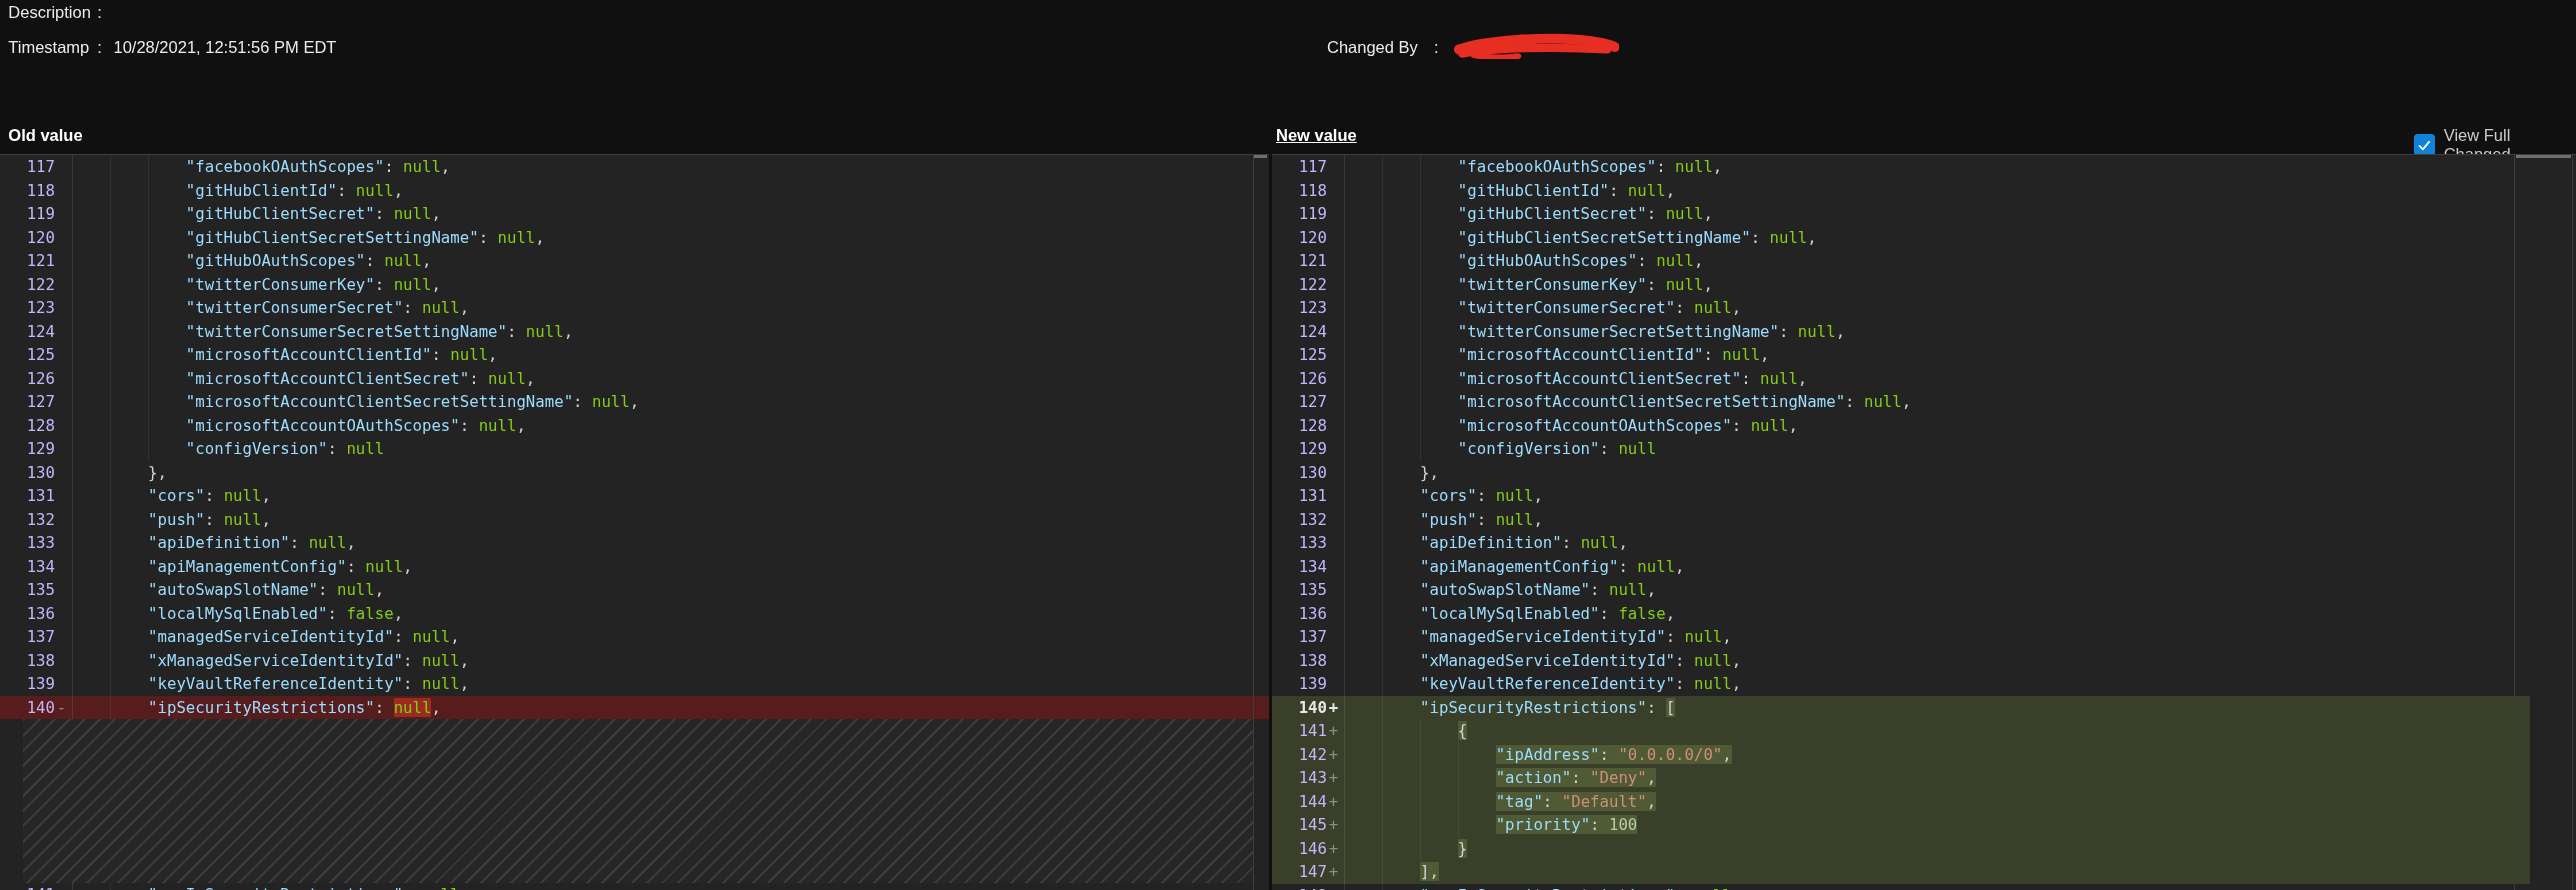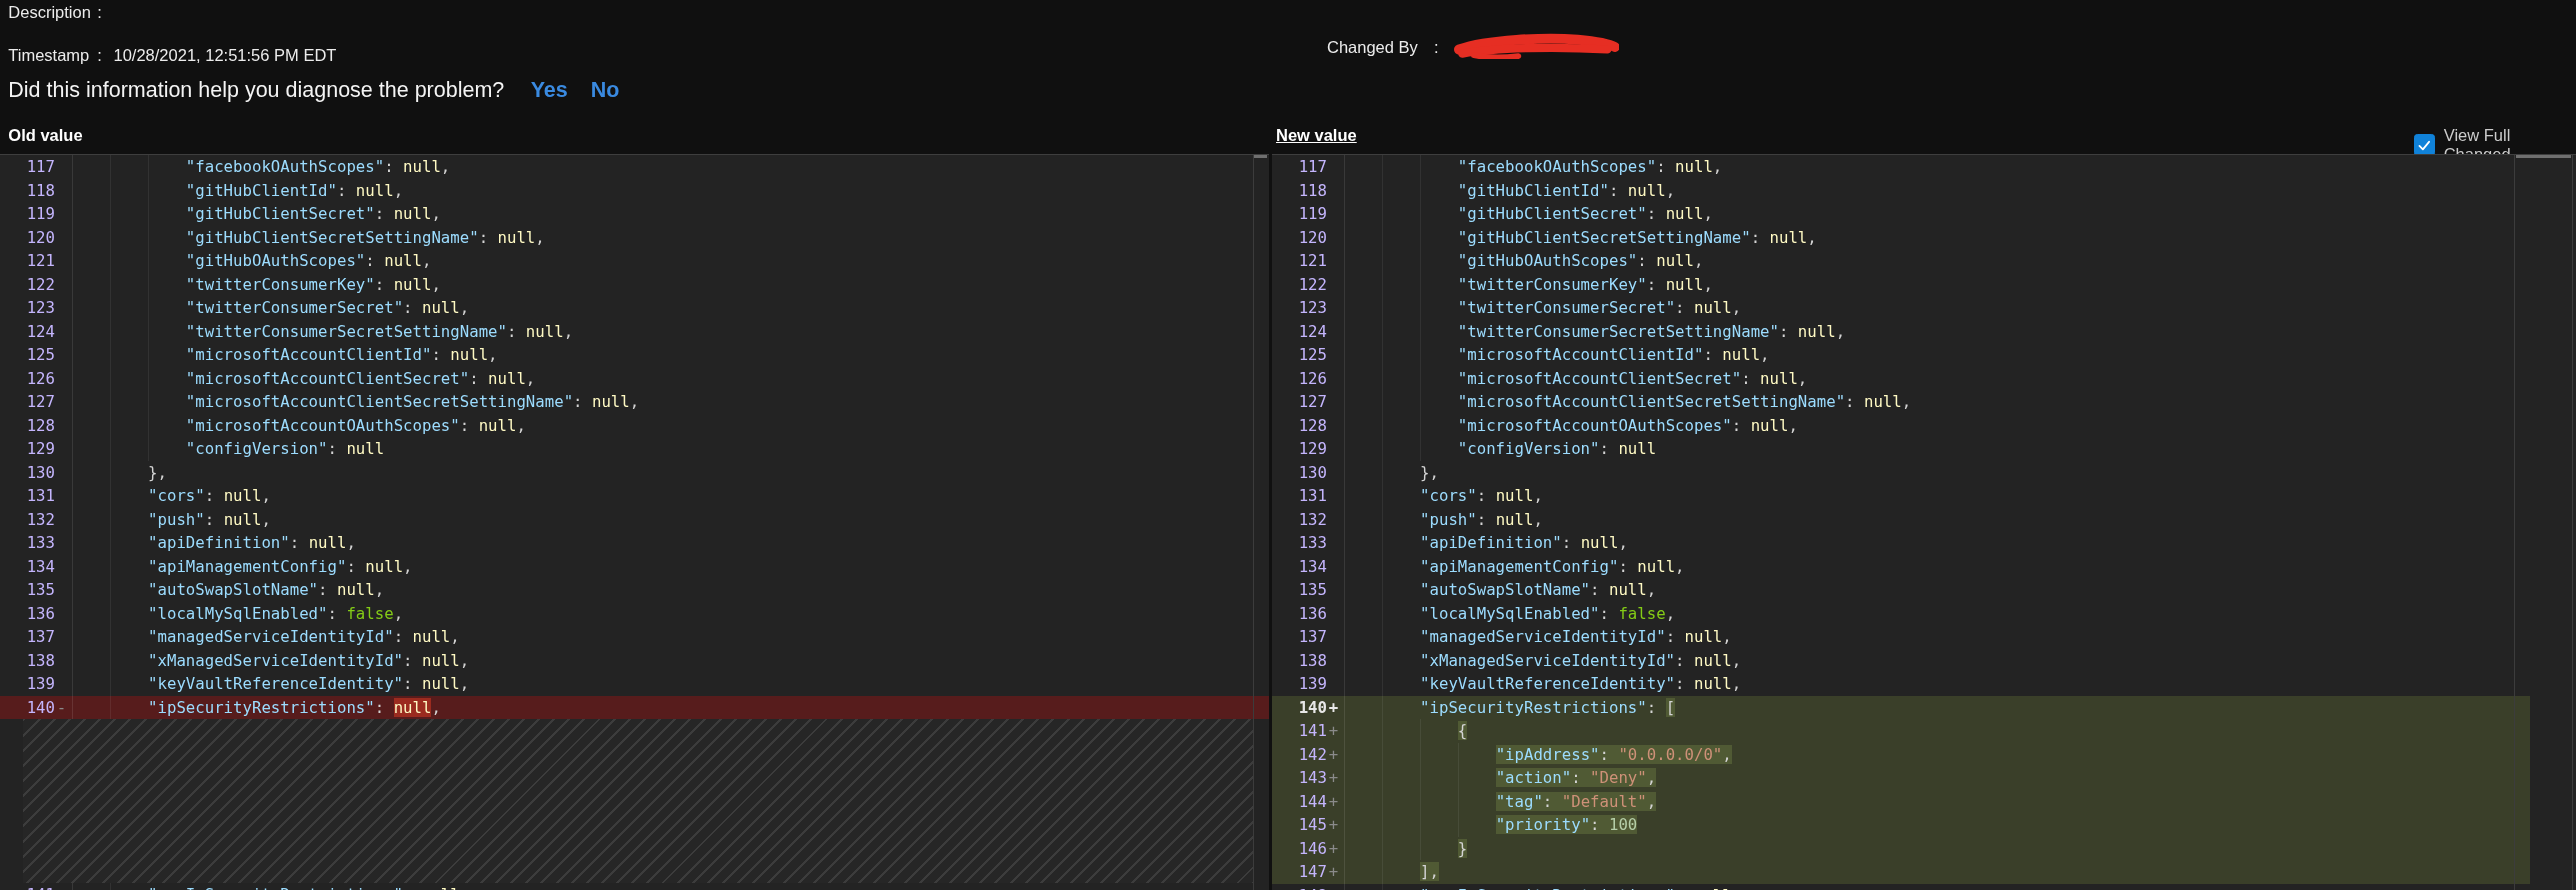--- a/index.html
+++ b/index.html
@@ -7,21 +7,21 @@
   #root {
     position:relative; width:2576px; height:891px; overflow:hidden;
     background:#101010; color:#e9e9e9;
     font-family:"Liberation Sans", sans-serif;
   }
   
   .meta-row { position:absolute; font-size:16.5px; color:#ececec; white-space:nowrap; }
   .meta-label { display:inline-block; min-width:89px; }
   .meta-colon { display:inline-block; margin-right:11.6px; }
   .row-desc { left:8.3px; top:3px; }
-  .row-ts   { left:8.3px; top:46px; }
+  .row-ts   { left:8.3px; top:38px; }
   .row-cb   { left:1327px; top:38px; }
   .scribble { display:inline-block; vertical-align:middle; margin-left:3.3px; margin-top:-5px; }
   .row-q { position:absolute; left:8.3px; top:78px; font-size:21.5px; color:#f4f4f4; white-space:nowrap; }
   .q-link { color:#3a8ae0; font-weight:700; text-decoration:none; cursor:pointer; }
   .q-yes { margin-left:26.4px; }
   .q-no  { margin-left:23px; }
   
   .pane-label { position:absolute; top:126px; font-size:16.5px; font-weight:700; color:#ffffff; }
   .lbl-old { left:8.3px; }
   .lbl-new { left:1276px;text-decoration:underline; }
@@ -37,21 +37,21 @@
   .code { font-family:"DejaVu Sans Mono", monospace; font-size:15.7px; }
   .crow { display:flex; height:23.5px; line-height:23.5px; white-space:pre; }
   .gut  { flex:none; width:55px; text-align:right; color:#c4b5fd; }
   .sign { flex:none; width:16.5px; padding-left:1.7px; color:#8a8a8a; }
   .wnum { color:#e8e8e8; font-weight:700; }
   .cnt  { flex:1; position:relative; border-left:0.8px solid rgba(255,255,255,0.10); overflow:hidden; }
   .guide { position:absolute; top:0; bottom:0; width:0.8px; background:rgba(255,255,255,0.07); }
   .txt { position:relative; }
   .c-key  { color:#9cdcfe; }
   .c-p    { color:#d4d4d4; }
-  .c-null { color:#fef9c3; }
+  .c-null { color:#84cc16; }
   .c-str  { color:#ce9178; }
   .c-num  { color:#b5cea8; }
   .c-bool { color:#84cc16; }
   .del { background:#571c1c; }
   .add { background:#3a3f29; }
   .pane-new .add { width:1258px; }
   .del .chl { background:#9b2b1f; }
   .add .chl { background:#505a34; }
   .hatch { margin-left:23px; width:1230px; background-color:#262626;
            background-image:repeating-linear-gradient(135deg, #3c3c3c 0 2.1px, transparent 2.1px 10.7px); }
@@ -74,23 +74,20 @@
 
   <div class="meta-row row-cb">
     <span>Changed By</span>
     <span class="meta-colon" style="margin-left:11.6px;">:</span><svg class="scribble" width="165" height="26.4" viewBox="0 0 200 32">
       <path d="M6 20 C 40 8, 110 5, 150 8 C 172 10, 188 13, 195 17" stroke="#e62e23" stroke-width="12" fill="none" stroke-linecap="round"></path>
       <path d="M10 25 C 50 18, 120 16, 186 20" stroke="#e62e23" stroke-width="10" fill="none" stroke-linecap="round"></path>
       <path d="M24 27 C 40 30, 60 30, 78 28" stroke="#e62e23" stroke-width="7" fill="none" stroke-linecap="round"></path>
     </svg>
   </div>
 
-  <div class="row-q">
-    <span>Did this information help you diagnose the problem?</span><a class="q-link q-yes">Yes</a><a class="q-link q-no">No</a>
-  </div>
 
   <div class="pane-label lbl-old">Old value</div>
   <div class="pane-label lbl-new">New value</div>
 
   <div class="vfc">
     <span class="vfc-box">
       <svg width="16.5" height="16.5" viewBox="0 0 24 24">
         <polyline points="5,13 10,18 19,7" fill="none" stroke="#ffffff" stroke-width="2.6" stroke-linecap="round" stroke-linejoin="round"></polyline>
       </svg>
     </span>

